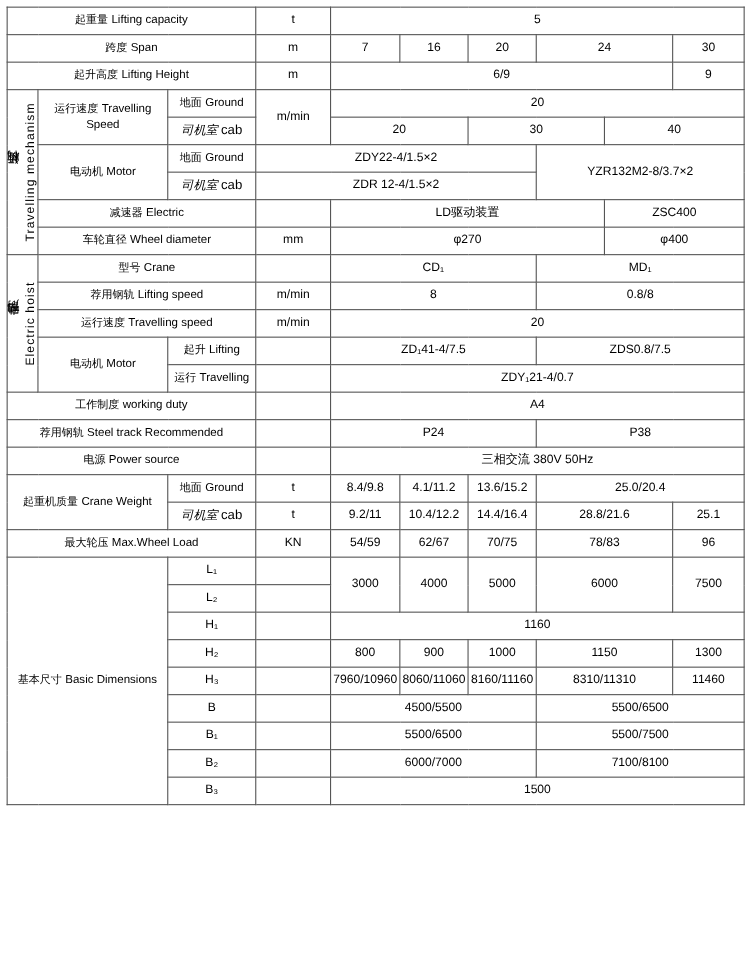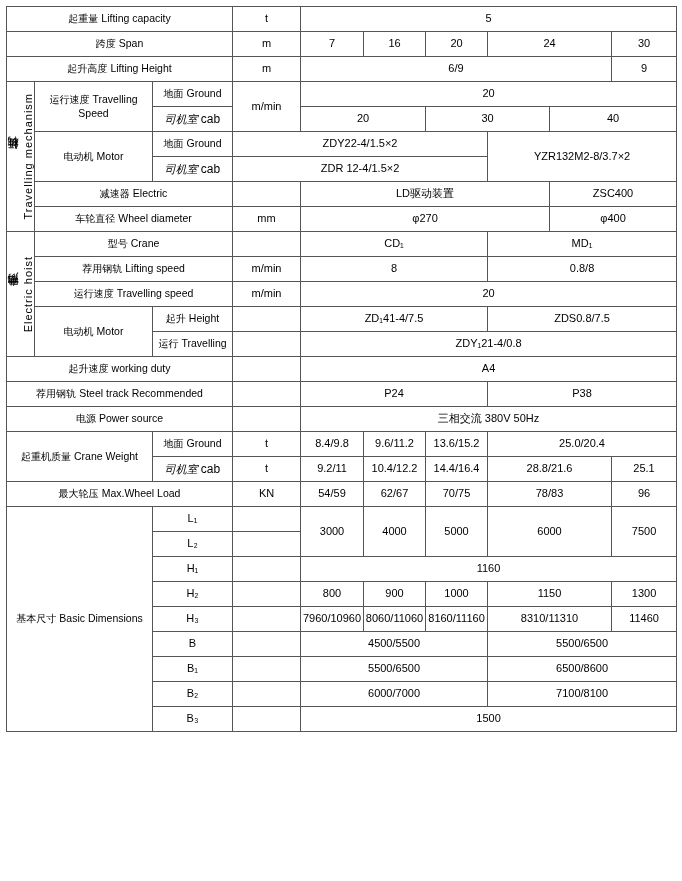--- a/index.html
+++ b/index.html
@@ -197,39 +197,39 @@
     <td colspan="6">20</td>
   </tr>
 
   <tr>
     <td rowspan="2">
       <span class="cn">电动机</span>
       <span class="en">Motor</span>
     </td>
     <td>
       <span class="cn">起升</span>
-      <span class="en">Height</span>
+      <span class="en">Lifting</span>
     </td>
     <td></td>
     <td colspan="3">ZD₁41-4/7.5</td>
     <td colspan="3">ZDS0.8/7.5</td>
   </tr>
 
   <tr>
     <td>
       <span class="cn">运行</span>
       <span class="en">Travelling</span>
     </td>
     <td></td>
-    <td colspan="6">ZDY₁21-4/0.8</td>
-  </tr>
-
-  <tr>
-    <td colspan="3">
-      <span class="cn">起升速度</span>
+    <td colspan="6">ZDY₁21-4/0.7</td>
+  </tr>
+
+  <tr>
+    <td colspan="3">
+      <span class="cn">工作制度</span>
       <span class="en">working duty</span>
     </td>
     <td></td>
     <td colspan="6">A4</td>
   </tr>
 
   <tr>
     <td colspan="3">
       <span class="cn">荐用钢轨</span>
       <span class="en">Steel track Recommended</span>
@@ -252,21 +252,21 @@
     <td rowspan="2" colspan="2">
       <span class="cn">起重机质量</span>
       <span class="en">Crane Weight</span>
     </td>
     <td>
       <span class="cn">地面</span>
       <span class="en">Ground</span>
     </td>
     <td>t</td>
     <td>8.4/9.8</td>
-    <td>9.6/11.2</td>
+    <td>4.1/11.2</td>
     <td>13.6/15.2</td>
     <td colspan="3">25.0/20.4</td>
   </tr>
   <tr>
     <td>
       <span class="cab-cn">司机室</span>
       <span class="cab-en">cab</span>
     </td>
     <td>t</td>
     <td>9.2/11</td>
@@ -337,21 +337,21 @@
     <td>B</td>
     <td></td>
     <td colspan="3">4500/5500</td>
     <td colspan="3">5500/6500</td>
   </tr>
 
   <tr>
     <td>B₁</td>
     <td></td>
     <td colspan="3">5500/6500</td>
-    <td colspan="3">6500/8600</td>
+    <td colspan="3">5500/7500</td>
   </tr>
 
   <tr>
     <td>B₂</td>
     <td></td>
     <td colspan="3">6000/7000</td>
     <td colspan="3">7100/8100</td>
   </tr>
 
   <tr>

